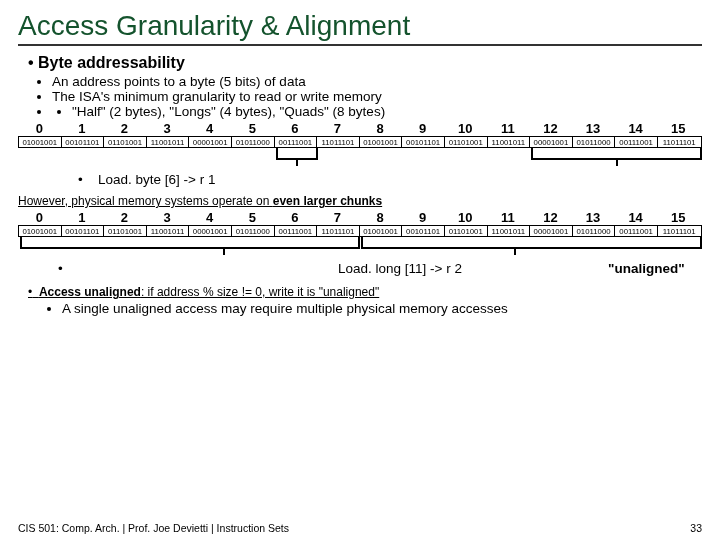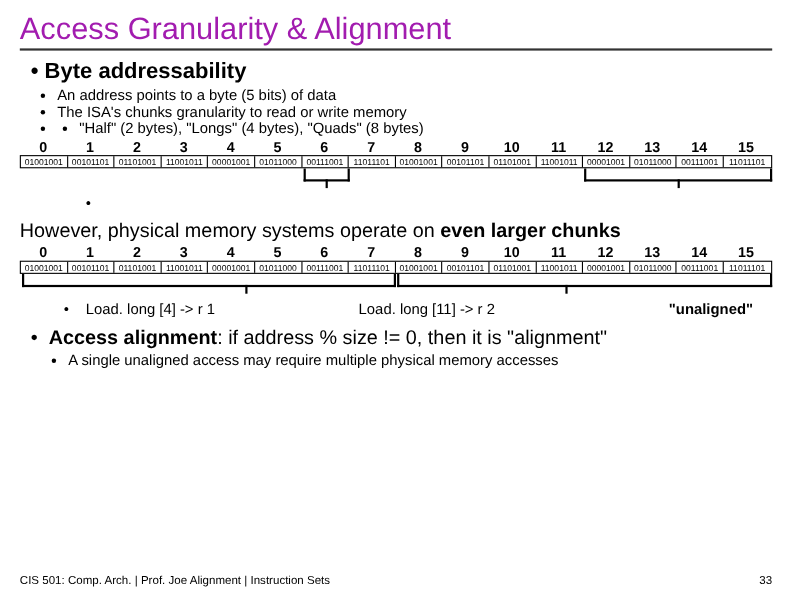--- a/index.html
+++ b/index.html
@@ -8,29 +8,29 @@
     font-family: Verdana, Arial, sans-serif;
     font-size: 13px;
     background: #fff;
     width: 720px;
     height: 540px;
     box-sizing: border-box;
     color: #000;
   }
   .title {
     font-size: 28px;
-    color: #a21caf;
+    color: #14532d;
     border-bottom: 2px solid #333;
     padding-bottom: 2px;
     margin-bottom: 8px;
     font-family: Verdana, sans-serif;
   }
   .h1 {
     font-weight: bold;
-    font-size: 20px;
+    font-size: 16px;
     margin: 4px 0 2px 10px;
   }
   ul.bullets {
     margin: 2px 0 2px 34px;
     padding: 0;
     list-style: disc;
     font-size: 13.5px;
   }
   ul.bullets li { margin: 0; }
   ul.sub { list-style: disc; margin-left: 20px; padding: 0; }
@@ -84,42 +84,43 @@
     background: #000;
     transform: translateX(-50%);
   }
   .loadrow2 {
     position: relative;
     margin: 4px 0 4px 40px;
     font-size: 13.5px;
     height: 18px;
   }
   .para {
-    font-size: 18px;
+    font-size: 12px;
     margin: 2px 0;
+    text-decoration: underline;
   }
   .footer {
     position: absolute;
     bottom: 6px;
     left: 18px;
     right: 18px;
     font-size: 10.5px;
     display: flex;
     justify-content: space-between;
   }
 </style>
 </head>
 <body>
 
 <div class="title">Access Granularity &amp; Alignment</div>
 
 <div class="h1">• <span>Byte addressability</span></div>
 <ul class="bullets">
   <li>An address points to a byte (5 bits) of data</li>
-  <li>The ISA's chunks granularity to read or write memory</li>
+  <li>The ISA's minimum granularity to read or write memory</li>
   <li>
     <ul class="sub">
       <li>"Half" (2 bytes), "Longs" (4 bytes), "Quads" (8 bytes)</li>
     </ul>
   </li>
 </ul>
 
 <div class="numrow">
   <span>0</span>
     <span>1</span>
@@ -160,20 +161,21 @@
   <div class="bracket" style="left:258px;width:38px;">
       <div class="stem"></div>
     </div>
   <div class="bracket" style="left:513px;width:167px;">
       <div class="stem"></div>
     </div>
 </div>
 
 <div class="loadrow2">
   <span style="position:absolute;left:20px;">•</span>
+  <span style="position:absolute;left:40px;">Load. byte [6] -&gt; r 1</span>
 </div>
 
 <div class="para">
   <span>However, physical memory systems operate on </span><b>even larger chunks</b>
 </div>
 
 <div class="numrow">
   <span>0</span>
     <span>1</span>
     <span>2</span>
@@ -213,28 +215,27 @@
   <div class="bracket" style="left:2px;width:336px;">
       <div class="stem" style="left:60%;"></div>
     </div>
   <div class="bracket" style="left:343px;width:337px;">
       <div class="stem" style="left:45%;"></div>
     </div>
 </div>
 
 <div class="loadrow2">
   <span style="position:absolute;left:0px;">•</span>
-  <span style="position:absolute;left:20px;">Load. long [4] -&gt; r 1</span>
-  <span style="position:absolute;left:268px;">Load. long [11] -&gt; r 2</span>
+  <span style="position:absolute;left:280px;">Load. long [11] -&gt; r 2</span>
   <span style="position:absolute;left:550px;font-weight:bold;">"unaligned"</span>
 </div>
 
 <div class="para" style="margin-top:6px;margin-left:10px;">
-  <span>•</span>&nbsp;&nbsp;<b>Access alignment</b><span>: if address % size != 0, then it is "alignment"</span>
+  <span>•</span>&nbsp;&nbsp;<b>Access unaligned</b><span>: if address % size != 0, write it is "unaligned"</span>
 </div>
 <ul class="bullets" style="margin-left:44px;">
   <li>A single unaligned access may require multiple physical memory accesses</li>
 </ul>
 
 <div class="footer">
-  <span>CIS 501: Comp. Arch.  |  Prof. Joe Alignment  |  Instruction Sets</span>
+  <span>CIS 501: Comp. Arch.  |  Prof. Joe Devietti  |  Instruction Sets</span>
   <span>33</span>
 </div>
 
 </body></html>

